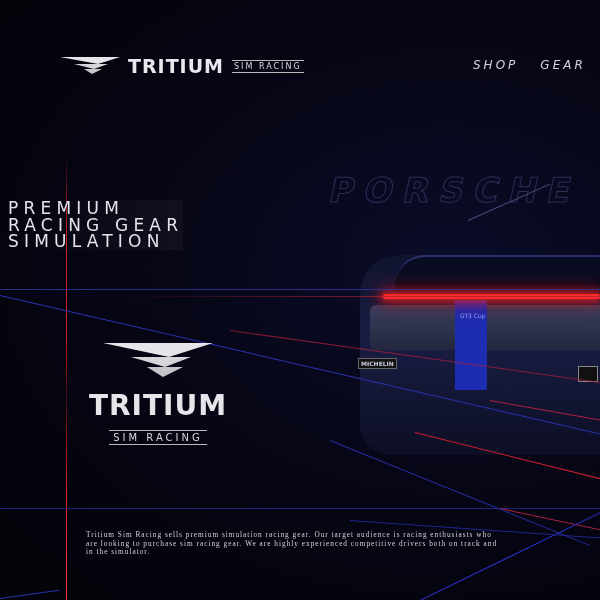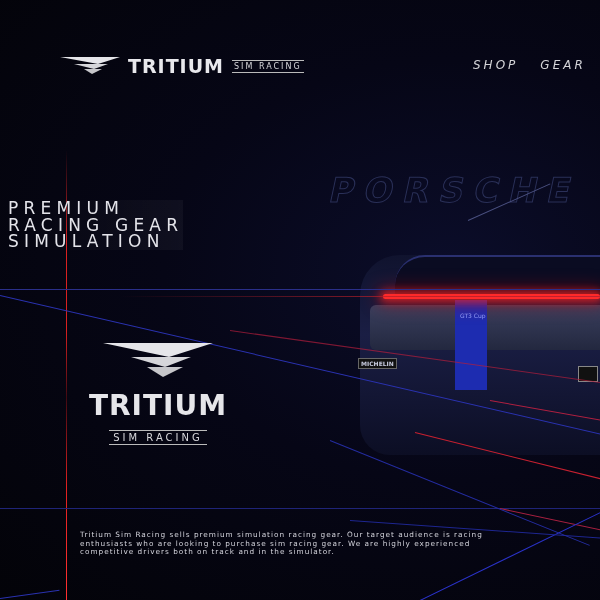--- a/index.html
+++ b/index.html
@@ -64,21 +64,21 @@
     font-family: "DejaVu Sans", sans-serif; font-weight: normal;
     background: linear-gradient(90deg, rgba(255,255,255,0) 0%, rgba(255,255,255,0.04) 100%);
     white-space: nowrap;
   }
 
   .big-logo { position: absolute; left: 58px; top: 343px; width: 200px; text-align: center; }
   .big-chevrons { width: 110px; height: 36px; display: block; margin: 0 auto 0 auto; }
   .big-word { color: #e6e6ea; font-weight: bold; font-size: 28px; letter-spacing: 1px; margin-top: 10px; }
   .big-sub { display: inline-block; margin-top: 8px; color: #d8d8dc; font-size: 10px; letter-spacing: 3px; border-top: 1px solid #bbb; border-bottom: 1px solid #bbb; padding: 1px 4px; }
 
-  .description { position: absolute; left: 80px; top: 531px; width: 420px; color: #d4d4dc; font-size: 7.3px; letter-spacing: 1px; line-height: 8.6px; }
+  .description { position: absolute; left: 86px; top: 531px; width: 420px; color: #d4d4dc; font-size: 7.3px; letter-spacing: 1px; line-height: 8.6px; font-family: Liberation Serif, serif; }
 </style>
 </head>
 <body>
 
 <div class="stage">
   <div class="porsche-text">PORSCHE</div>
   <div class="car-body"></div>
   <div class="car-roof"></div>
   <div class="wing-line"></div>
   <div class="car-panel"></div>

